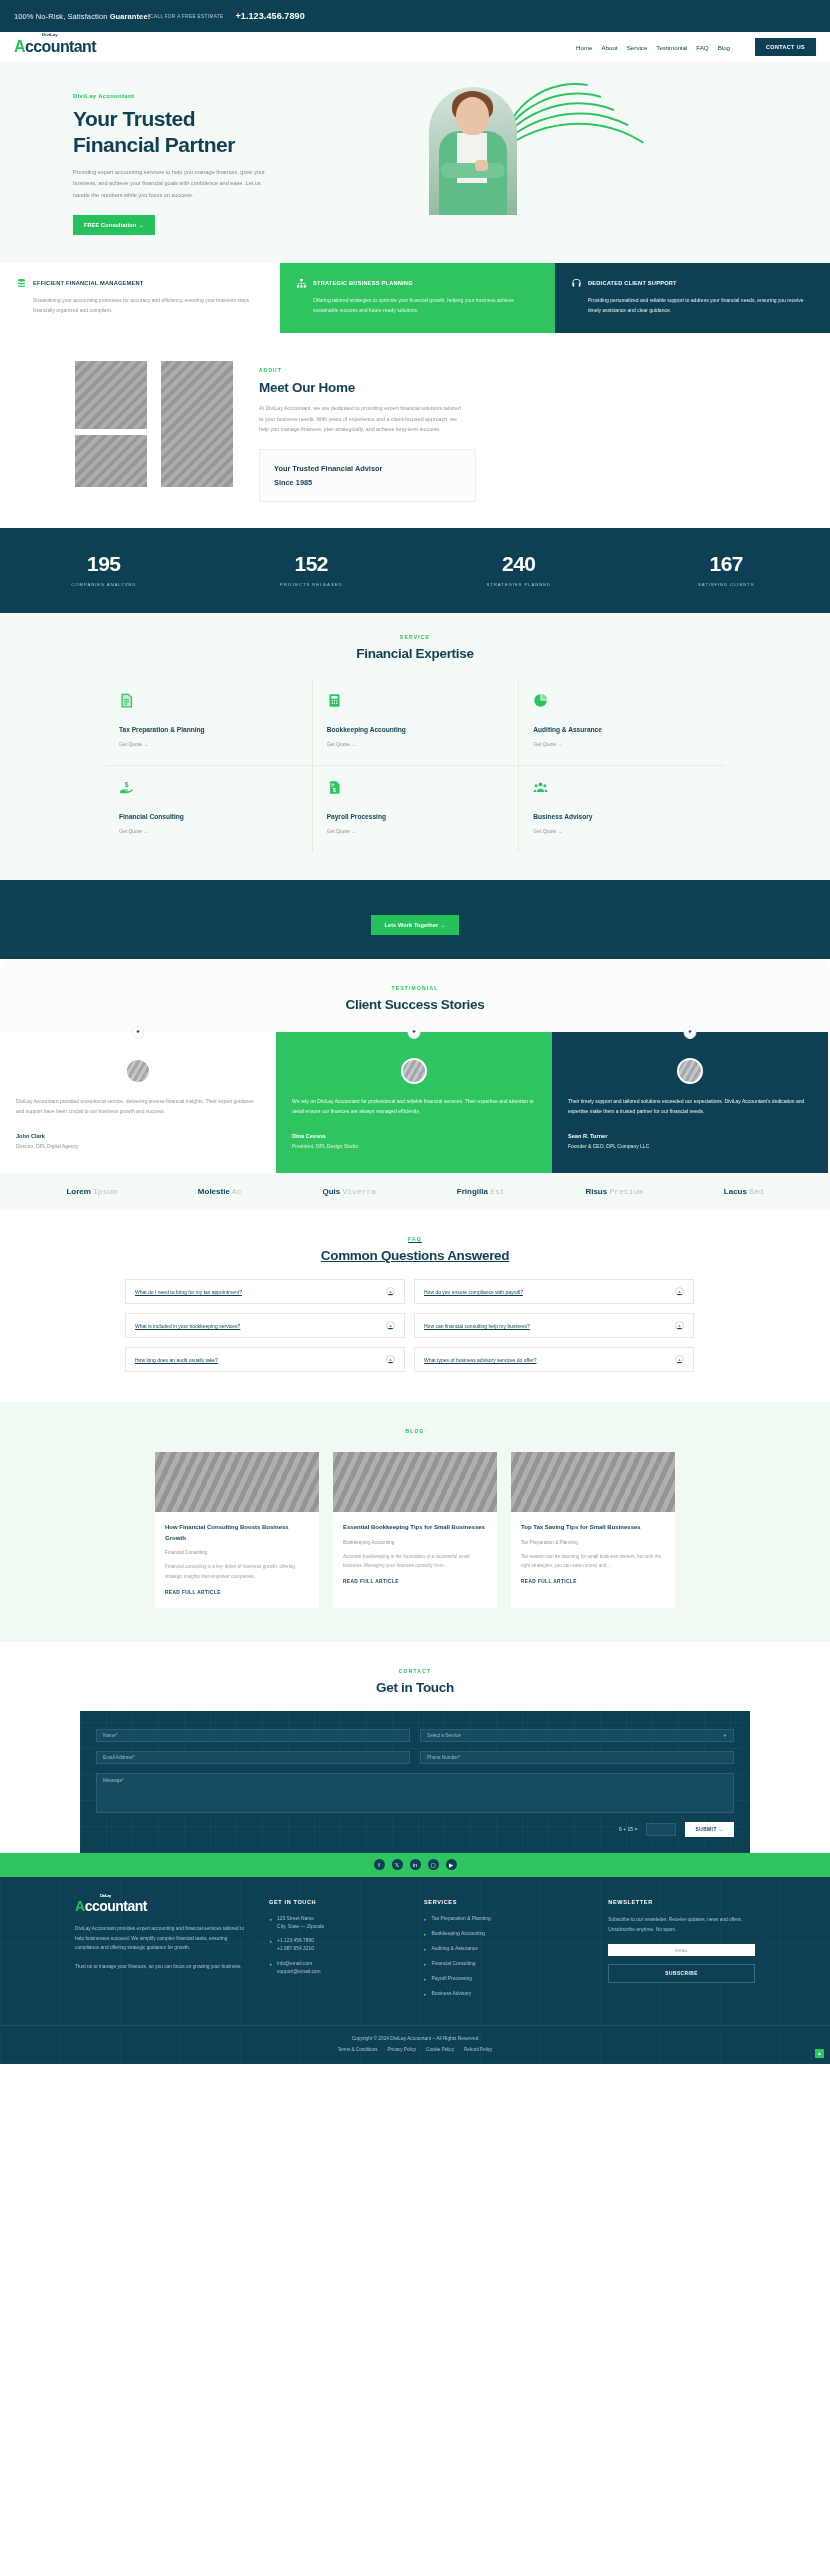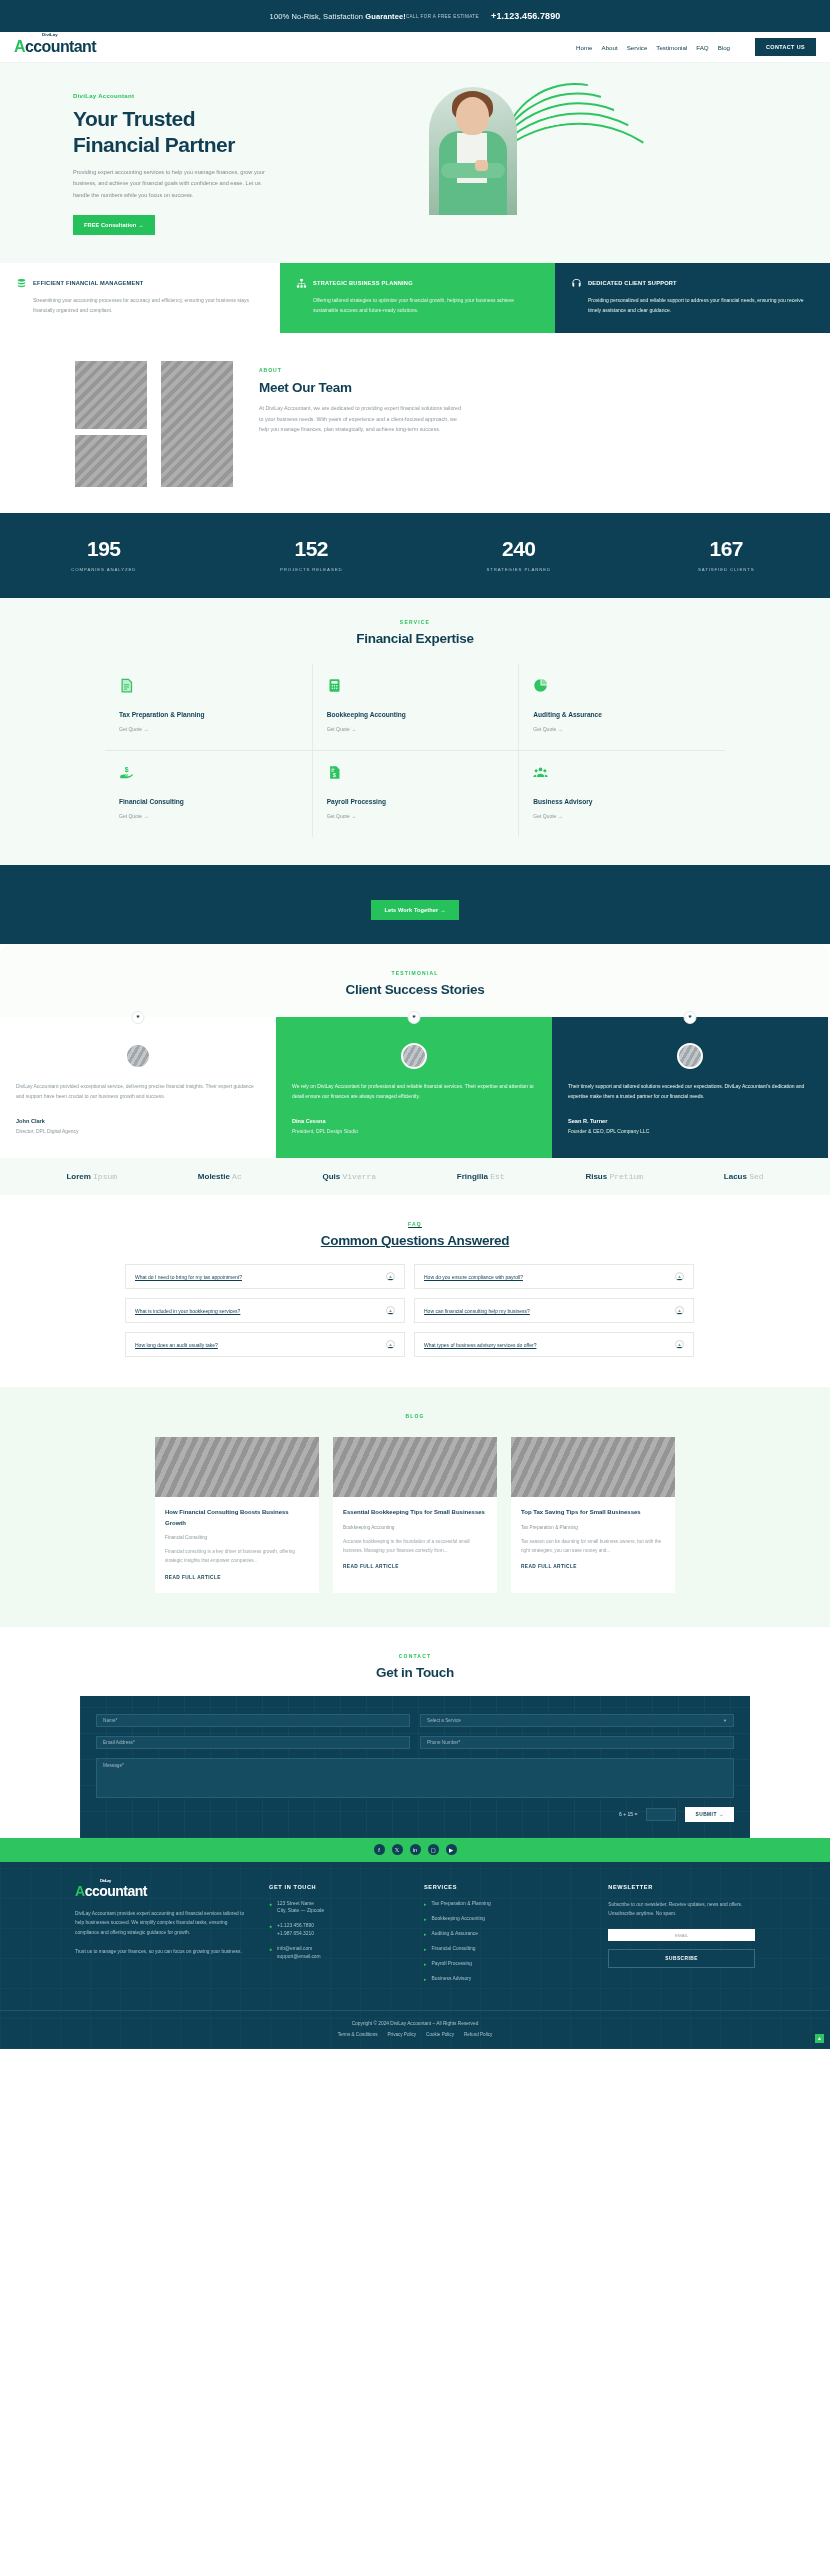--- a/index.html
+++ b/index.html
@@ -4,21 +4,21 @@
 <style>
   * { margin:0; padding:0; box-sizing:border-box; }
   body {
     width:830px; background:#ffffff;
     font-family:"Liberation Sans", sans-serif;
     color:#0d4054; -webkit-font-smoothing:antialiased;
   }
 
   
   .topbar { background:#0d4054; height:22px; display:flex; align-items:center;
-            padding:16px 14px; justify-content:center; }
+            padding:16px 14px; justify-content:flex-start; }
   .topbar .tb-left { color:#e8f2f2; font-size:7.5px; letter-spacing:.1px; }
   .topbar .tb-left b { color:#fff; font-weight:700; }
   .tb-right { display:flex; align-items:center; gap:12px; }
   .tb-cta { color:#b9cdd6; font-size:4.6px; letter-spacing:.4px; }
   .tb-phone { color:#fff; font-size:9px; font-weight:700; letter-spacing:.1px; }
 
   
   header { background:#fff; height:31px; display:flex; align-items:center;
            padding:0 14px; justify-content:space-between; border-bottom:1px solid #f0f4f2;}
   .logo { font-size:16px; font-weight:700; letter-spacing:-.6px; position:relative; line-height:1;}
@@ -315,22 +315,26 @@
 
 <section class="about">
   <div class="about-in">
     <div class="ph-col-a">
       <div class="ph ph1"></div>
       <div class="ph ph2"></div>
     </div>
     <div class="ph ph3"></div>
     <div class="about-txt">
       <div class="eyebrow" style="letter-spacing:1px;font-weight:700;font-size:5px;">ABOUT</div>
-      <h2>Meet Our Team</h2>
+      <h2>Meet Our Home</h2>
       <p>At DiviLay Accountant, we are dedicated to providing expert financial solutions tailored to your business needs. With years of experience and a client-focused approach, we help you manage finances, plan strategically, and achieve long-term success.</p>
+      <div class="quote-box">
+        <div>Your Trusted Financial Advisor</div>
+        <div>Since 1985</div>
+      </div>
     </div>
   </div>
 </section>
 
 <section class="stats">
   <div class="stat">
     <div class="num">195</div>
     <div class="lbl">COMPANIES ANALYZED</div>
   </div>
   <div class="stat">

